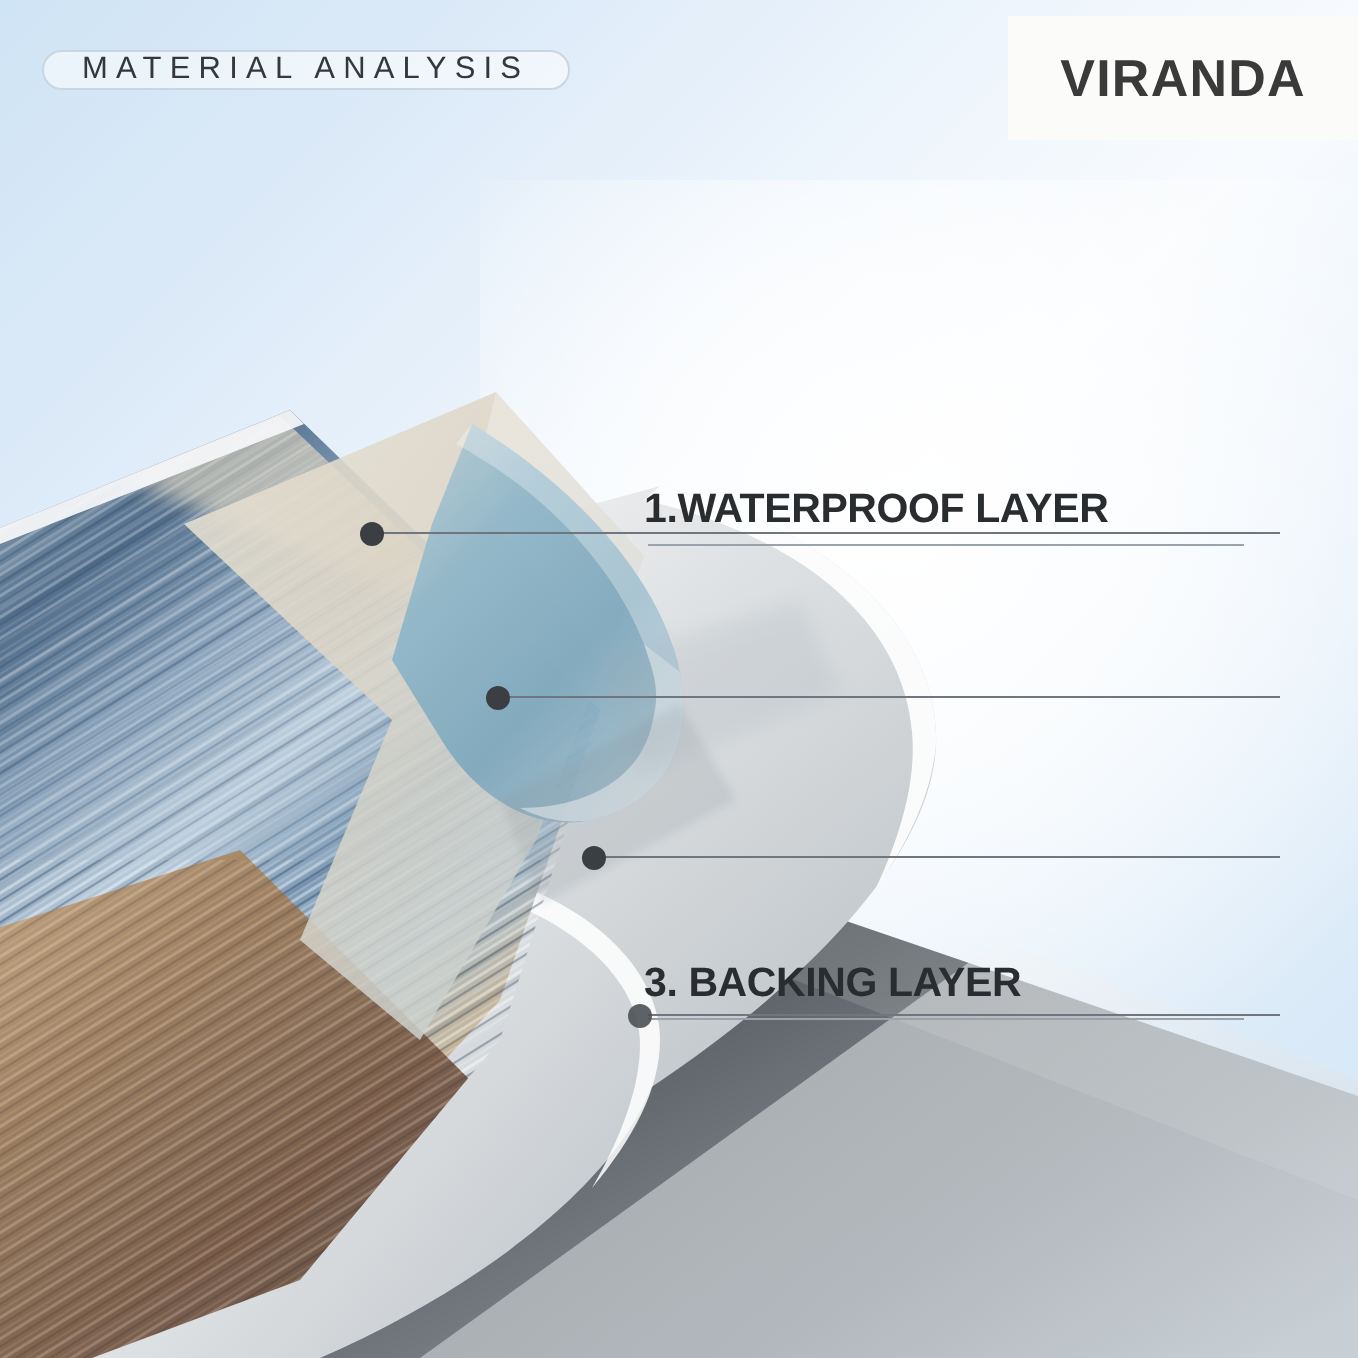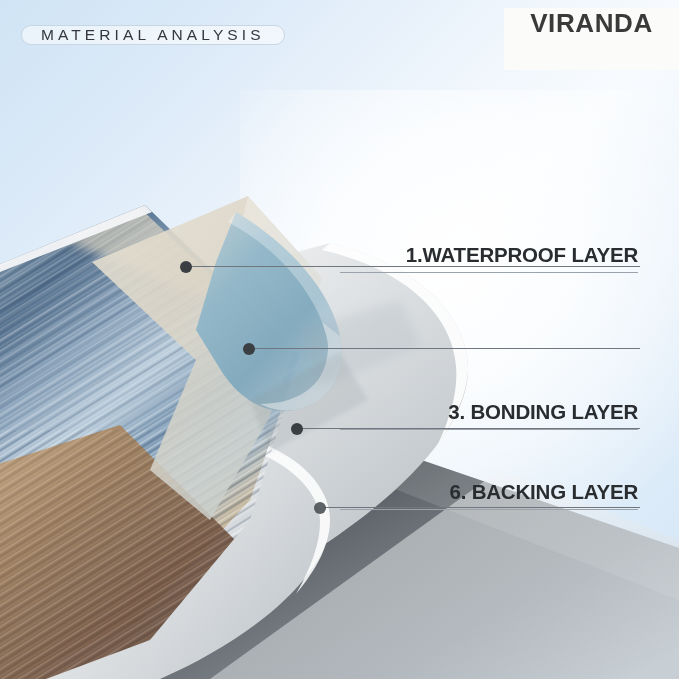--- a/index.html
+++ b/index.html
@@ -79,21 +79,21 @@
   }
 
   #logo-box {
     position: absolute;
     right: 0px;
     top: 8px;
     width: 175px;
     height: 62px;
     background: #fbfbfa;
     display: flex;
-    align-items: flex-start;
+    align-items: center;
     justify-content: center;
   }
   #logo-box span {
     font-size: 26px;
     font-weight: bold;
     color: #3a3a3a;
     letter-spacing: 0.6px;
   }
 
   
@@ -102,23 +102,22 @@
     left: 0;
     top: 0;
     width: 679px;
     height: 679px;
     pointer-events: none;
   }
 
   
   .callout {
     position: absolute;
-    right: 41px;
+    right: 57px;
     width: 300px;
-    text-align: right;
   }
   .callout .ctext {
     font-size: 20.5px;
     font-weight: bold;
     color: #2a2d30;
     letter-spacing: -0.2px;
     white-space: nowrap;
     display: block;
     padding-bottom: 5px;
   }
@@ -316,26 +315,22 @@
 
 
   <div id="logo-box">
     <span>VIRANDA</span>
   </div>
 
   <div class="callout" id="callout-1">
     <span class="ctext">1.WATERPROOF LAYER</span>
     <span class="rule"></span>
   </div>
-  <div class="callout" id="callout-3">
-    <span class="ctext">3. BONDING LAYER</span>
-    <span class="rule"></span>
-  </div>
   <div class="callout" id="callout-4">
-    <span class="ctext">6. BACKING LAYER</span>
+    <span class="ctext">3. BACKING LAYER</span>
     <span class="rule"></span>
   </div>
 
   <div class="leader" style="left:190px; top:266px; width:450px;"></div>
   <div class="leader" style="left:253px; top:348px; width:387px;"></div>
   <div class="leader" style="left:301px; top:428px; width:339px;"></div>
   <div class="leader" style="left:324px; top:507px; width:316px;"></div>
 
   <div class="dot" style="left:180px; top:261px;"></div>
   <div class="dot" style="left:243px; top:343px;"></div>

